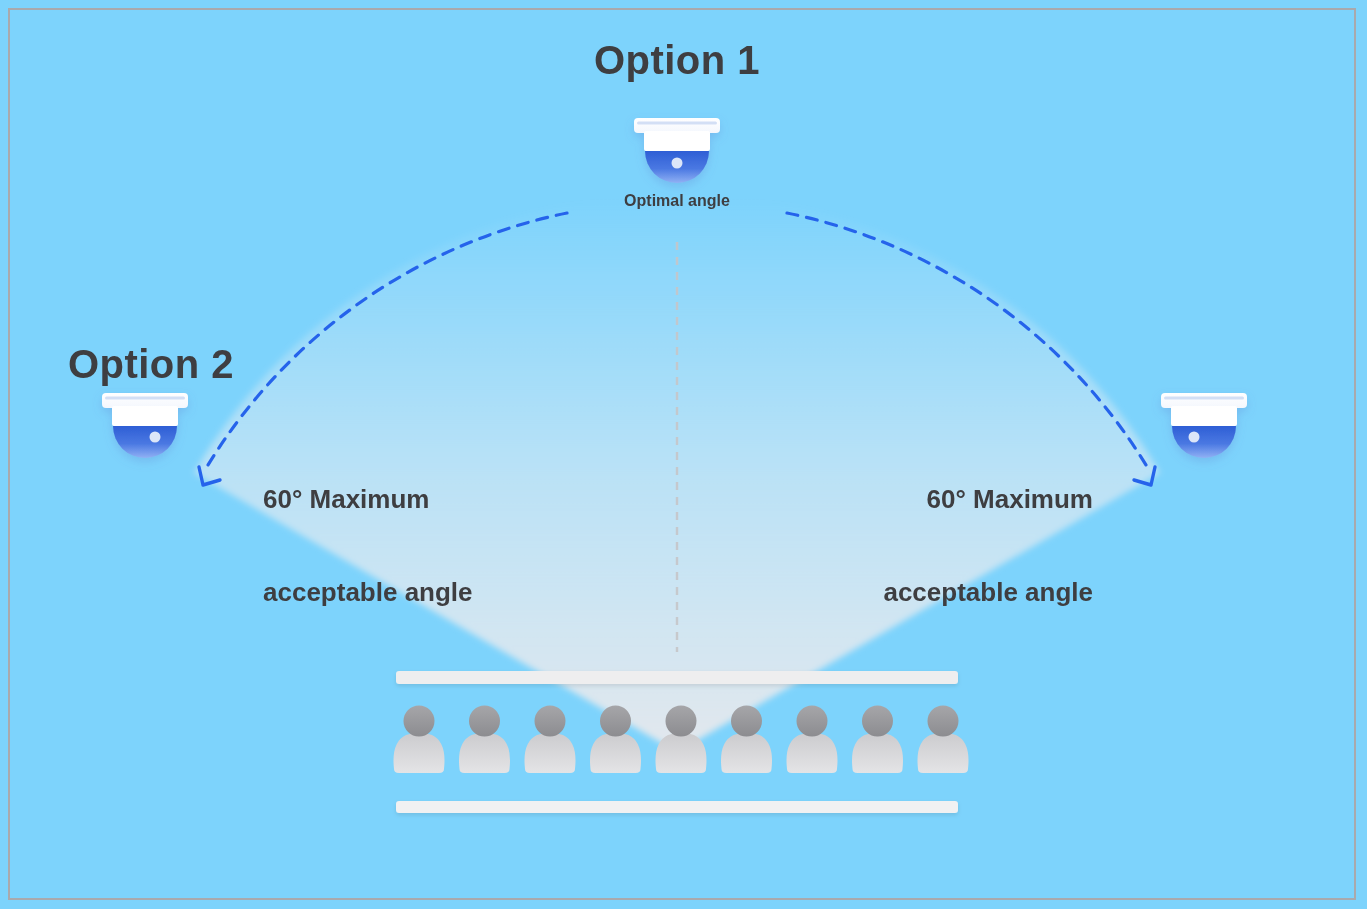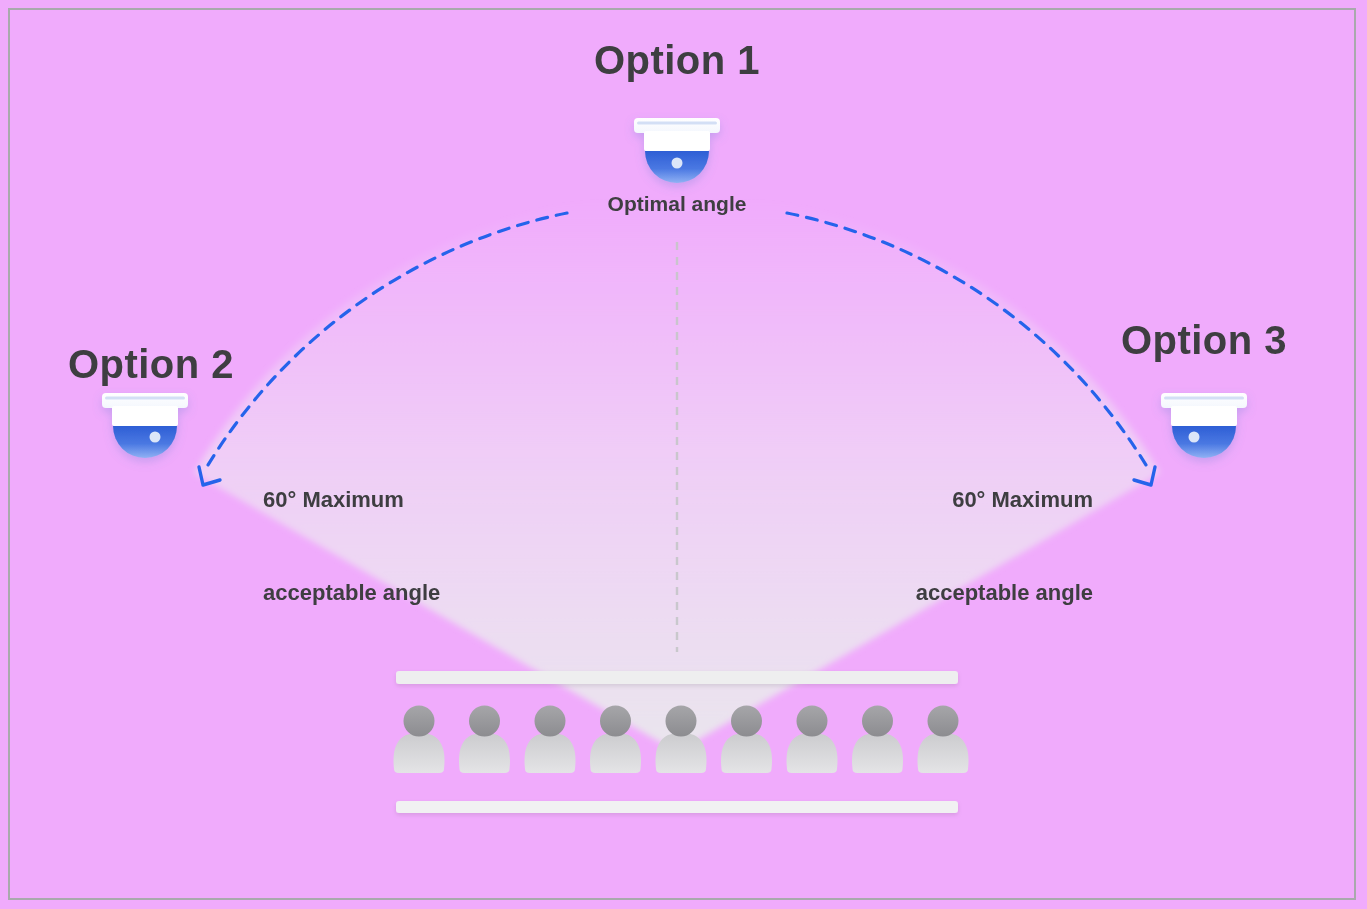--- a/index.html
+++ b/index.html
@@ -4,21 +4,21 @@
 <style>
   * { margin: 0; padding: 0; box-sizing: border-box; }
   html, body { background: #ffffff; }
   body {
     font-family: "Liberation Sans", "DejaVu Sans", sans-serif;
     width: 1367px; height: 909px; overflow: hidden;
   }
   .canvas {
     position: relative;
     width: 1367px; height: 909px;
-    background: #f0abfc;
+    background: #7dd3fc;
   }
   .frame {
     position: absolute;
     left: 8px; top: 8px;
     width: 1348px; height: 892px;
     border: 2px solid #a9a9ad;
     pointer-events: none;
   }
   svg.scene {
     position: absolute; left: 0; top: 0;
@@ -32,26 +32,26 @@
   }
   .opt-title {
     font-size: 40px;
     letter-spacing: 0.5px;
     text-align: center;
   }
   .opt1-title { left: 527px; top: 38px;  width: 300px; }
   .opt2-title { left: 31px;  top: 318px; width: 240px; margin-top: 24px; }
   .opt3-title { left: 1084px;top: 318px; width: 240px; }
   .sub-lbl {
-    font-size: 21px;
+    font-size: 16px;
     text-align: center;
   }
   .optimal-lbl { left: 527px; top: 192px; width: 300px; }
   .angle-lbl {
-    font-size: 22px;
+    font-size: 26px;
     line-height: 31px;
   }
   .angle-left  { left: 263px; top: 422px; text-align: left; }
   .angle-right { left: 853px; top: 422px; width: 240px; text-align: right; }
   .angle-lbl span { display: block; }
 </style>
 </head>
 <body>
 
 <div class="canvas">
@@ -139,21 +139,20 @@
       <rect x="-43" y="0" width="86" height="15" rx="4" fill="url(#plateGrad)"></rect>
       <rect x="-40" y="3.5" width="80" height="3" rx="1.5" fill="#d3dff5"></rect>
       <rect x="-33" y="13" width="66" height="20" rx="2" fill="#ffffff"></rect>
       <path d="M -32 33 A 32 32 0 0 0 32 33 Z" fill="url(#domeGrad)"></path>
       <circle cx="-10" cy="44" r="5.5" fill="#dce6f8"></circle>
     </g>
   </svg>
 
   <div class="lbl opt-title opt1-title">Option 1</div>
   <div class="lbl opt-title opt2-title">Option 2</div>
-  <div class="lbl opt-title opt3-title">Option 3</div>
 
   <div class="lbl sub-lbl optimal-lbl">Optimal angle</div>
 
   <div class="lbl angle-lbl angle-left">
     <span>60° Maximum</span>
     <span>acceptable angle</span>
   </div>
 
   <div class="lbl angle-lbl angle-right">
     <span>60° Maximum</span>

